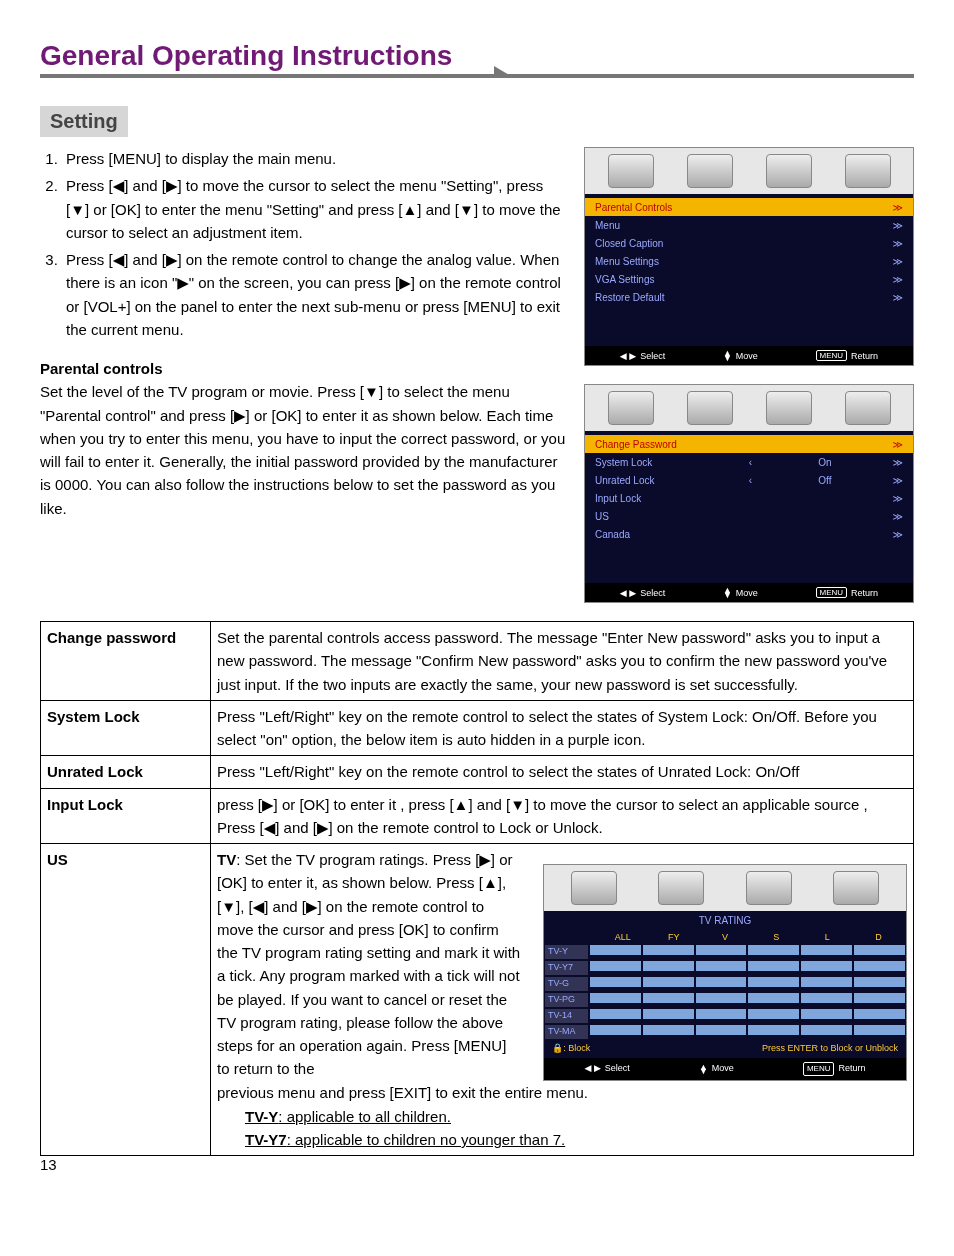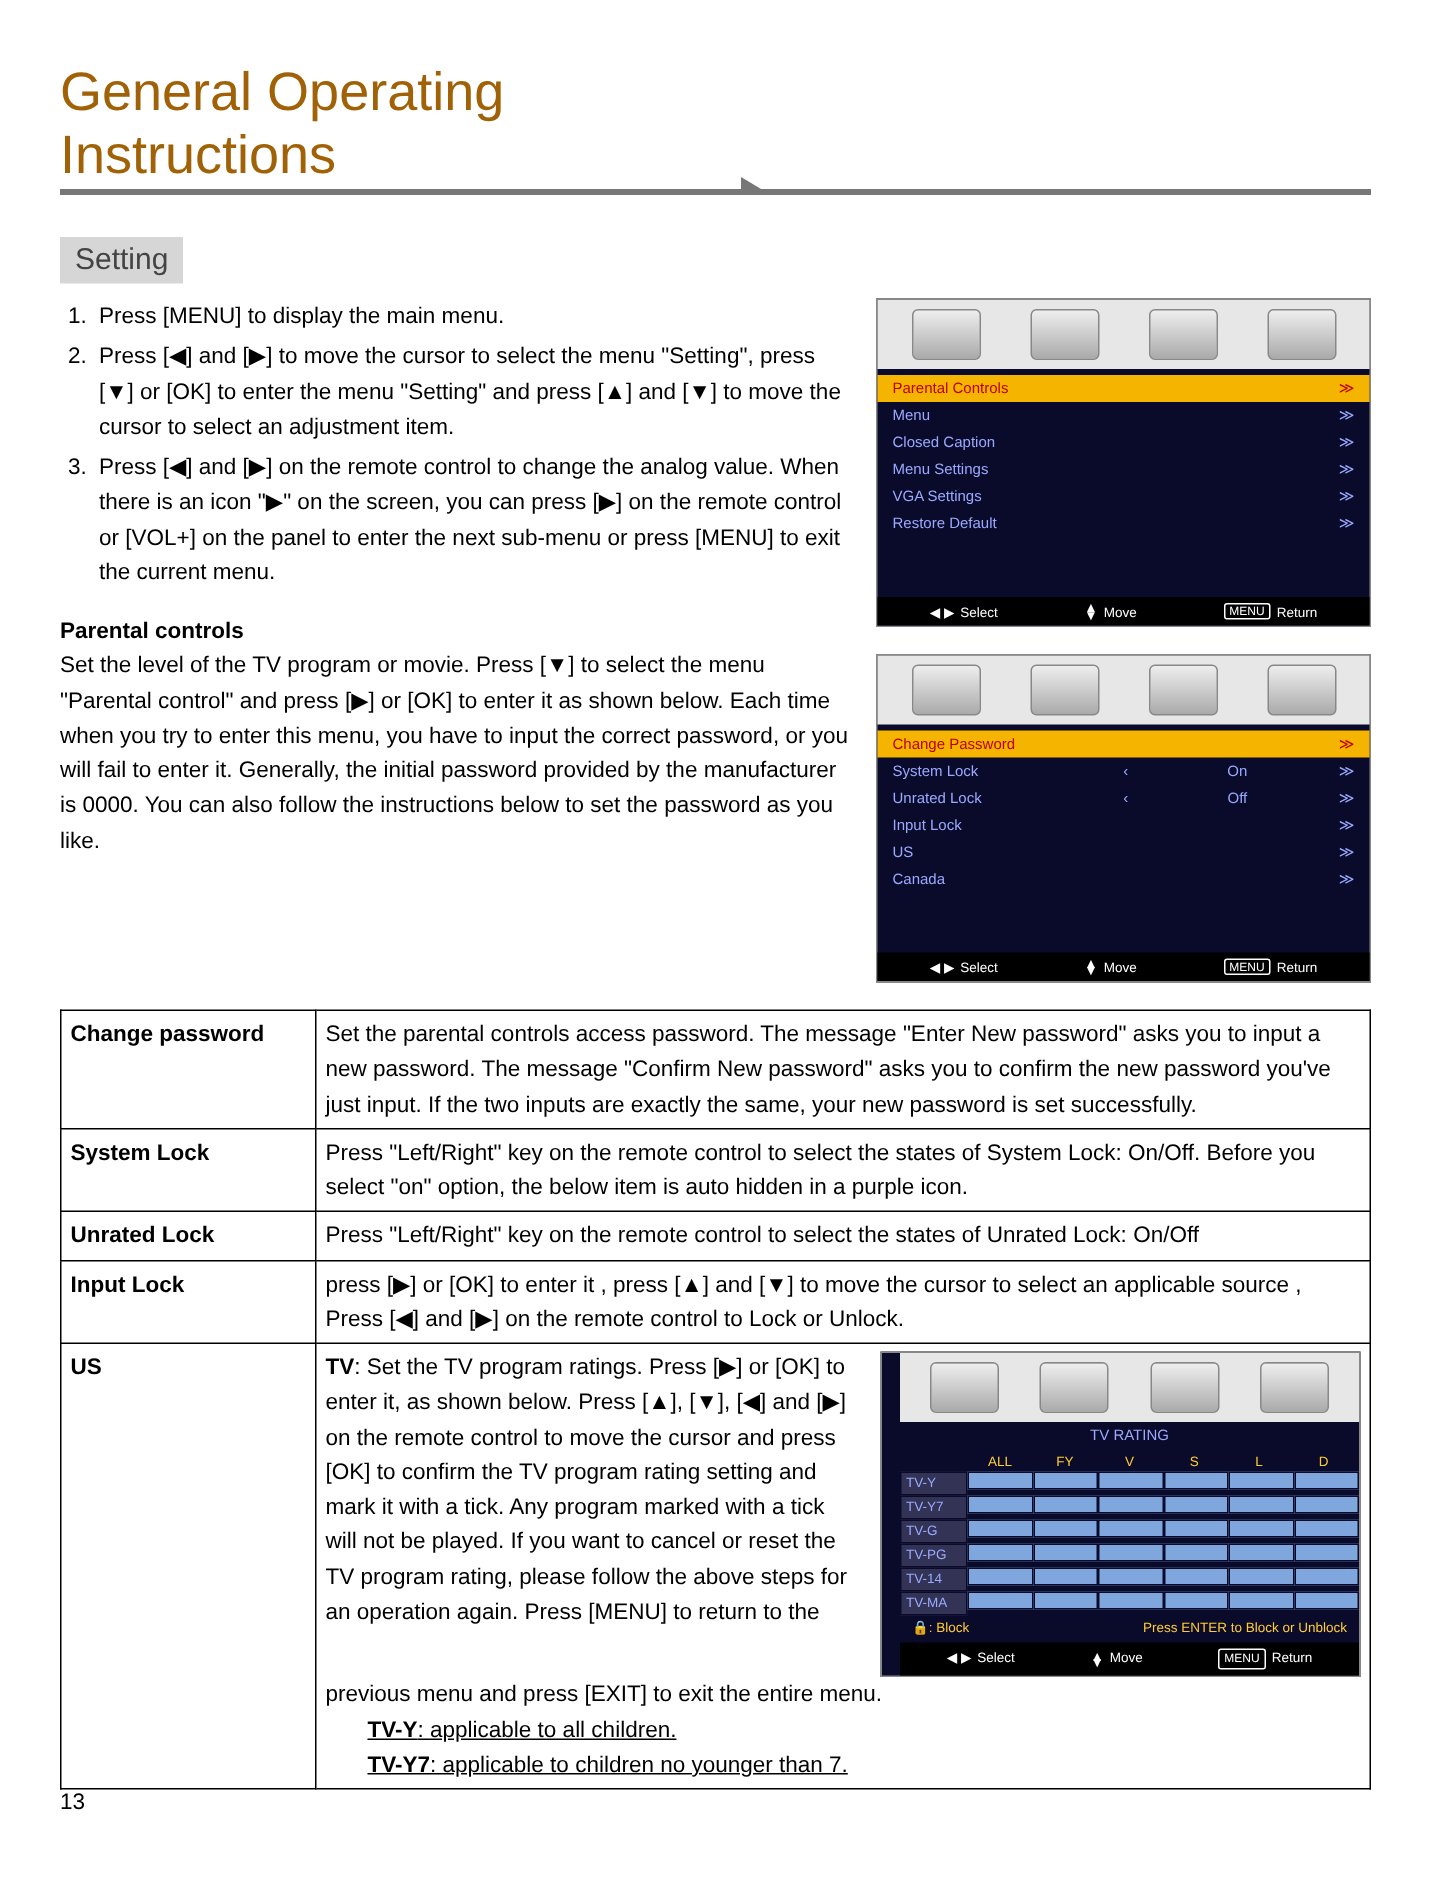--- a/index.html
+++ b/index.html
@@ -7,23 +7,23 @@
     font-family: Arial, Helvetica, sans-serif;
     background: #fff;
     width: 954px;
     margin: 0 auto;
     padding: 40px 40px 20px;
     color: #000;
     font-size: 15px;
   }
   .page-title-wrap { margin-bottom: 28px; }
   .page-title {
-    font-size: 36px;
-    font-weight: normal;
-    color: #a16207;
+    font-size: 28px;
+    font-weight: bold;
+    color: #701a75;
     border-bottom: 4px solid #777;
     padding-bottom: 2px;
     display: inline-block;
     width: 52%;
     position: relative;
   }
   .title-underline {
     height: 4px; background:#777; width:100%;
     margin-top:-4px;
   }
@@ -33,21 +33,21 @@
     border-top:12px solid transparent;
     border-bottom:0;
     vertical-align: bottom;
     position: relative;
     top: 0px;
   }
   .subheading {
     background: #d6d6d6;
     color:#444;
     font-size: 20px;
-    font-weight: normal;
+    font-weight: bold;
     padding: 4px 10px;
     display: inline-block;
   }
   .columns { display:flex; gap:16px; align-items:flex-start; margin-top:10px; }
   .leftcol { flex:1; line-height:1.55; }
   .rightcol { width:330px; display:flex; flex-direction:column; gap:18px; }
   ol { padding-left: 22px; }
   ol li { margin-bottom: 4px; padding-left:4px; }
   .tri { font-family: "Arial Unicode MS", sans-serif; }
   .parental-heading { font-weight:bold; margin-top:16px; }
@@ -102,21 +102,21 @@
   }
   .table td {
     border:1px solid #000;
     padding:4px 6px;
     vertical-align: top;
     line-height:1.55;
   }
   .table td.key { font-weight:bold; width:170px; }
   .us-cell-wrap { display:flex; gap:21px; }
   .us-text { flex:1; }
-  .osd.small { width:320px; margin-top:1px;padding-left:12px; }
+  .osd.small { width:364px; margin-top:16px; }
   .rating-title { text-align:center; color:#9aa9ff; font-size:10px; padding:2px 0;}
   .rating-header { display:flex; color:#ffcc33; font-size:9px; padding:0 2px;}
   .rating-header div { flex:1; text-align:center; }
   .rating-row { display:flex; font-size:9px; }
   .rating-row .rname { width:45px; background:#335; color:#9aa9ff; padding:0 3px; border:1px solid #0a0a2a;}
   .rating-row .rc { flex:1; background:#7fa7dd; border:1px solid #0a0a2a; height:12px;}
   .rating-footer {
     color:#ffcc33; font-size:9px; display:flex; justify-content:space-between; padding:2px 8px;text-align:right;
   }
   .tv-sub { text-indent:28px;text-decoration:underline; }

